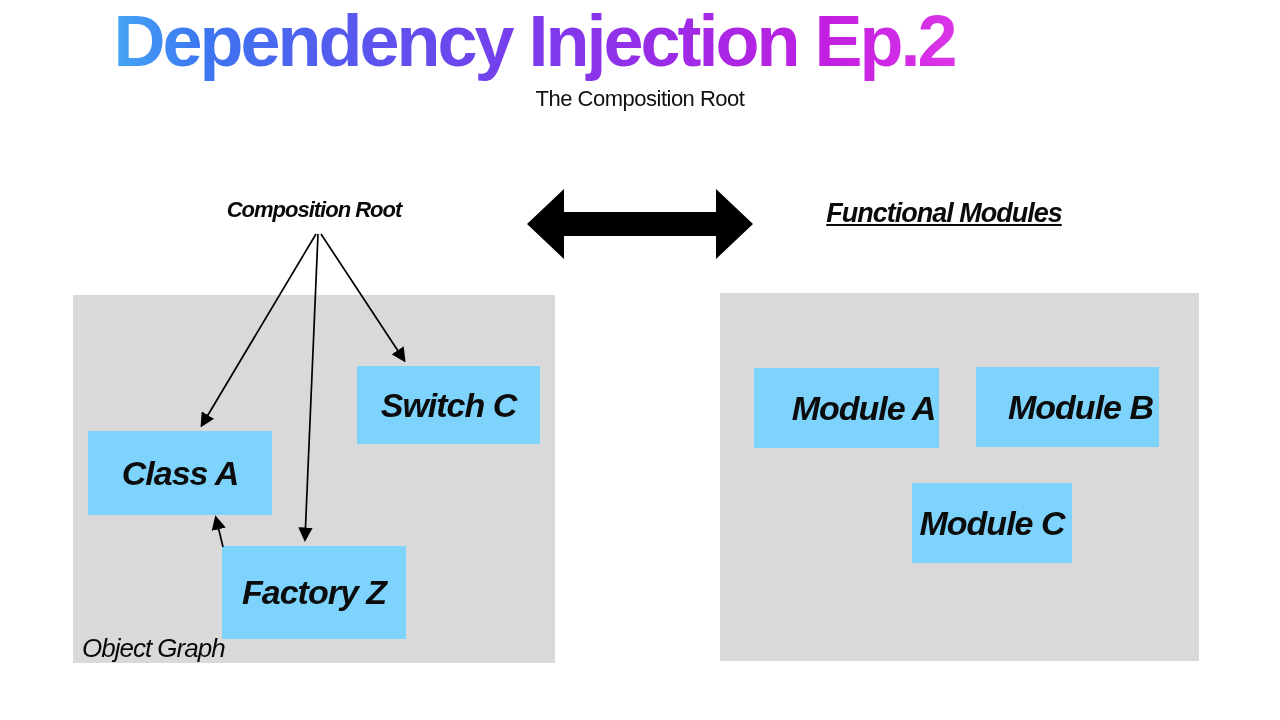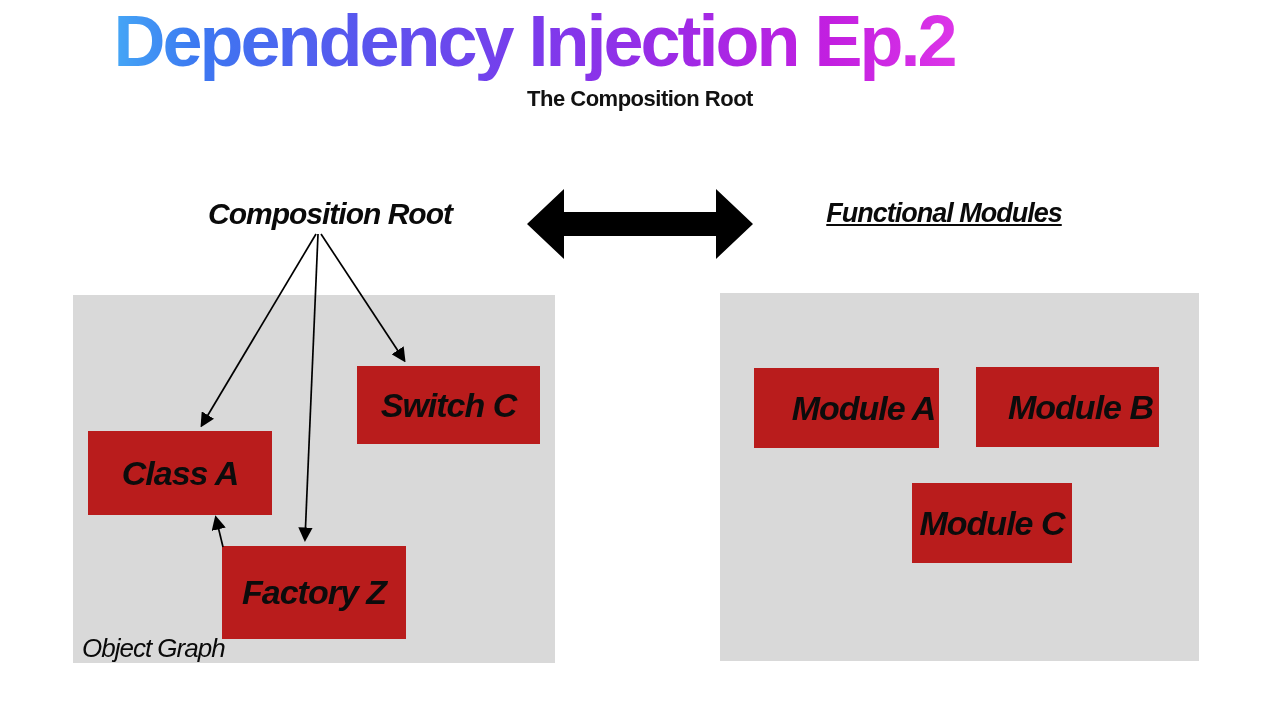--- a/index.html
+++ b/index.html
@@ -27,57 +27,57 @@
     -webkit-background-clip:text;
     background-clip:text;
     -webkit-text-fill-color:transparent;
     color:transparent;
   }
   .subtitle {
     position:absolute;
     top:86px; left:0; width:1280px;
     text-align:center;
     font-size:22px;
-    font-weight:bold;
+    font-weight:normal;
     letter-spacing:-0.5px;
     color:#111;
   }
 
   
   .section-heading {
     position:absolute;
     font-weight:bold;
     font-style:italic;
     letter-spacing:-1px;
     color:#0a0a0a;
     text-align:center;
     white-space:nowrap;
   }
-  #heading-composition-root { left:174px; width:312px; top:197px; font-size:30px; }
+  #heading-composition-root { left:158px; width:312px; top:197px; font-size:22px; }
   #heading-functional-modules { left:806px; width:276px; top:198px; font-size:27px;text-decoration:underline; }
 
   
   .panel { position:absolute; background:#d9d9d9; }
   #panel-object-graph { left:73px;  top:295px; width:482px; height:368px; }
   #panel-modules      { left:720px; top:293px; width:479px; height:368px; }
 
   .panel-caption {
     position:absolute;
     left:82px; top:633px;
     font-size:26px;
     font-weight:normal;
     font-style:italic;
     letter-spacing:-1px;
     color:#0a0a0a;
   }
 
   
   .node {
     position:absolute;
-    background:#b91c1c;
+    background:#7dd3fc;
     display:flex;
     align-items:center;
     justify-content:center;
     font-size:34px;
     font-weight:bold;
     font-style:italic;
     letter-spacing:-1px;
     color:#0c0c0c;
     white-space:nowrap;
   }

